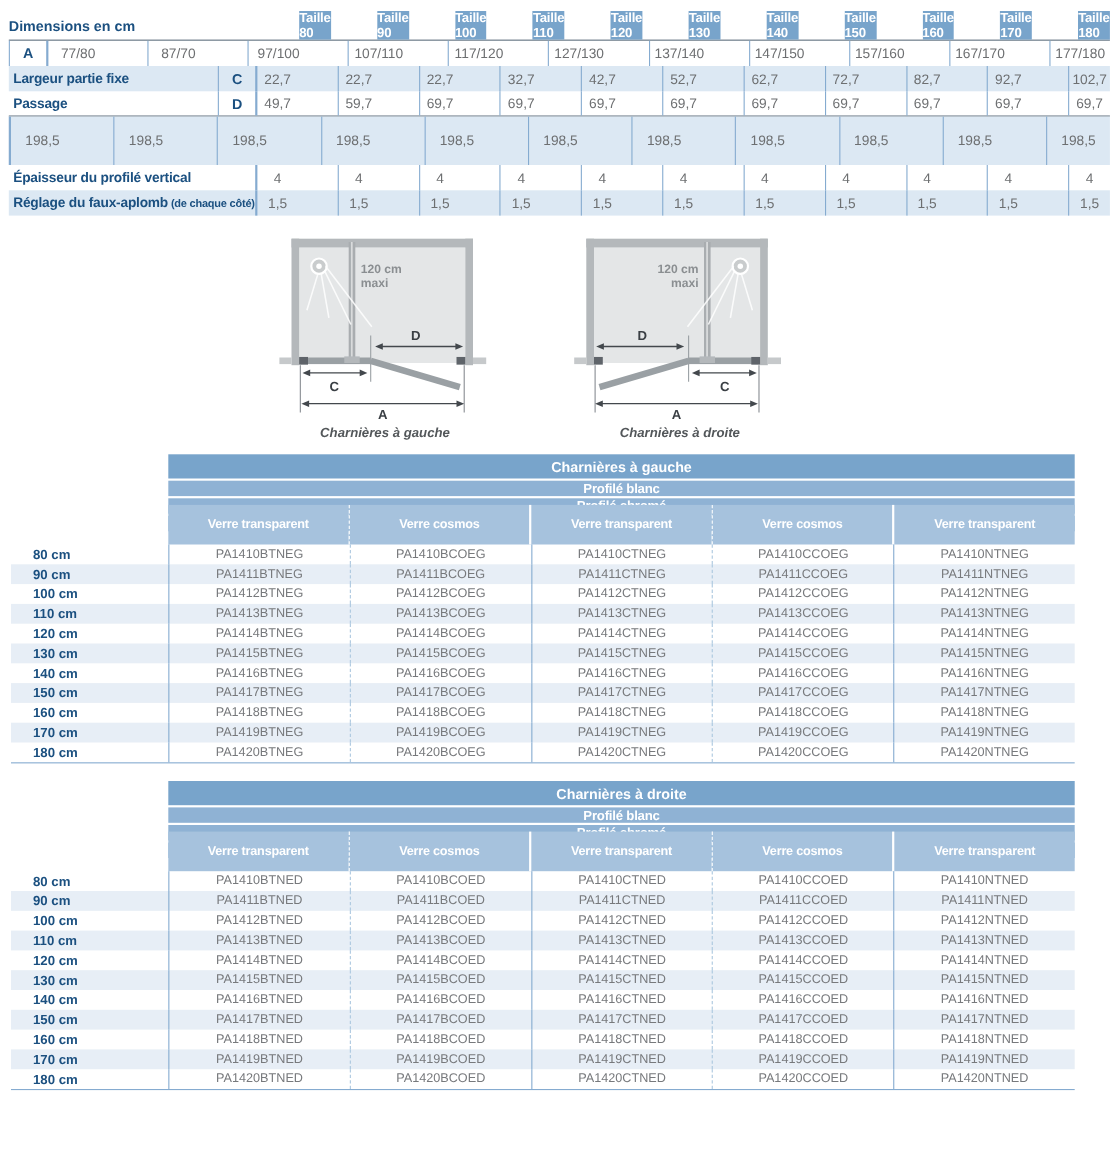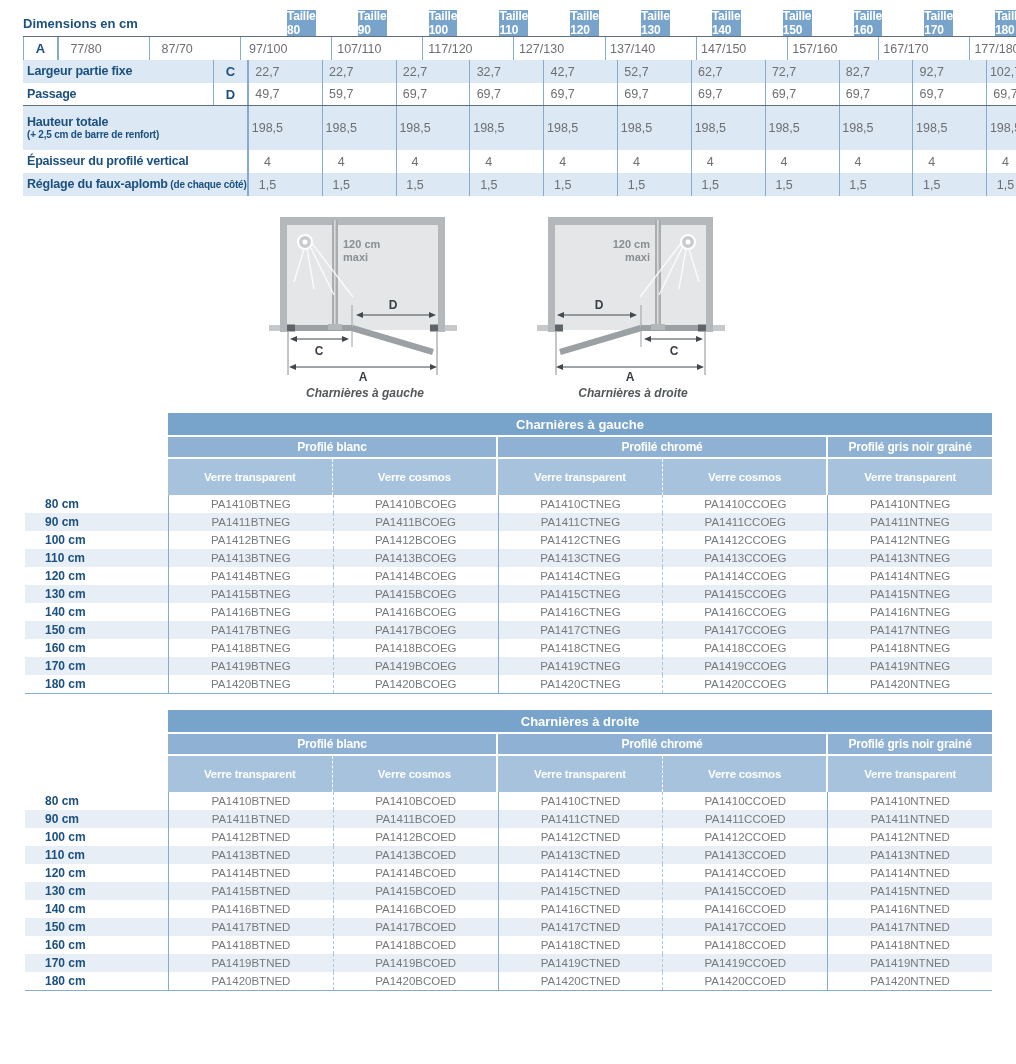--- a/index.html
+++ b/index.html
@@ -10,21 +10,21 @@
     --stripe1:#dce8f3;
     --stripe2:#e7eef6;
     --lineblue:#85abd0;
     --dashblue:#abc7df;
     --darkline:#5f6f7e;
     --gray:#6d6f71;
     --codegray:#77797c;
   }
   *{margin:0;padding:0;box-sizing:border-box;}
   body{background:#fff;font-family:"Liberation Sans",sans-serif;}
-  .page{position:relative;width:1016px;height:1064px;background:#fff;overflow:hidden;padding-left:15px;}
+  .page{position:relative;width:1016px;height:1064px;background:#fff;overflow:hidden;}
 
   
   .dt{margin:10px 0 0 8px;width:1001px;}
   .dt-head{display:flex;height:27px;border-bottom:1px solid var(--darkline);}
   .dt-corner{width:224px;display:flex;align-items:center;color:var(--navy);font-weight:bold;font-size:13px;}
   .dt-sizes{flex:1;display:flex;gap:2px;}
   .dt-size-cell{flex:1;background:var(--hdrblue);color:#fff;font-weight:bold;font-size:12px;
     display:flex;align-items:center;justify-content:center;letter-spacing:-0.2px;margin-left:40px;}
   .dt-row{display:flex;height:23px;align-items:stretch;}
   .dt-row.stripe{background:var(--stripe1);}
@@ -46,21 +46,21 @@
   .diagram{width:200px;}
   .diagram svg{display:block;}
   .diagram text{font-family:"Liberation Sans",sans-serif;}
   .diagram-caption{text-align:center;font-style:italic;font-weight:bold;color:#53575a;font-size:12px;margin-top:2px;}
 
   
   .pt{margin:13px 0 0 10px;width:967px;}
   .pt + .pt{margin-top:16px;}
   .pt-title{margin-left:143px;height:22px;background:var(--hdrblue);color:#fff;font-weight:bold;font-size:13px;
     display:flex;align-items:center;justify-content:center;}
-  .pt-profiles{margin-left:143px;margin-top:2px;display:flex;gap:2px;height:20px;}
+  .pt-profiles{margin-left:143px;margin-top:2px;display:flex;gap:2px;height:20px;flex-direction:column;}
   .pt-profile-cell{background:var(--sub1);color:#fff;font-weight:bold;font-size:12px;
     display:flex;align-items:center;justify-content:center;letter-spacing:-0.2px;}
   .pt-glass{margin-left:143px;margin-top:2px;display:flex;height:36px;}
   .pt-glass-cell{flex:1;background:var(--sub2);color:#fff;font-weight:bold;font-size:11.5px;
     display:flex;align-items:center;justify-content:center;letter-spacing:-0.2px;}
   .pt-glass-cell.sep-dash{border-left:1px dashed #fff;}
   .pt-glass-cell.sep-solid{border-left:2px solid #fff;}
   .pt-body{border-bottom:1px solid var(--lineblue);}
   .pt-row{display:flex;height:18px;}
   .pt-row.stripe{background:var(--stripe2);}
@@ -141,24 +141,20 @@
             <div class="dt-value">69,7</div>
             <div class="dt-value">69,7</div>
             <div class="dt-value">69,7</div>
             <div class="dt-value">69,7</div>
             <div class="dt-value">69,7</div>
             <div class="dt-value">69,7</div>
             <div class="dt-value">69,7</div>
           </div>
         </div>
         <div class="dt-row stripe no-letter tall">
-          <div class="dt-label">
-            <span class="lbl">Hauteur totale</span>
-            <span class="note-block">(+ 2,5 cm de barre de renfort)</span>
-          </div>
           <div class="dt-values">
             <div class="dt-value">198,5</div>
             <div class="dt-value">198,5</div>
             <div class="dt-value">198,5</div>
             <div class="dt-value">198,5</div>
             <div class="dt-value">198,5</div>
             <div class="dt-value">198,5</div>
             <div class="dt-value">198,5</div>
             <div class="dt-value">198,5</div>
             <div class="dt-value">198,5</div>

